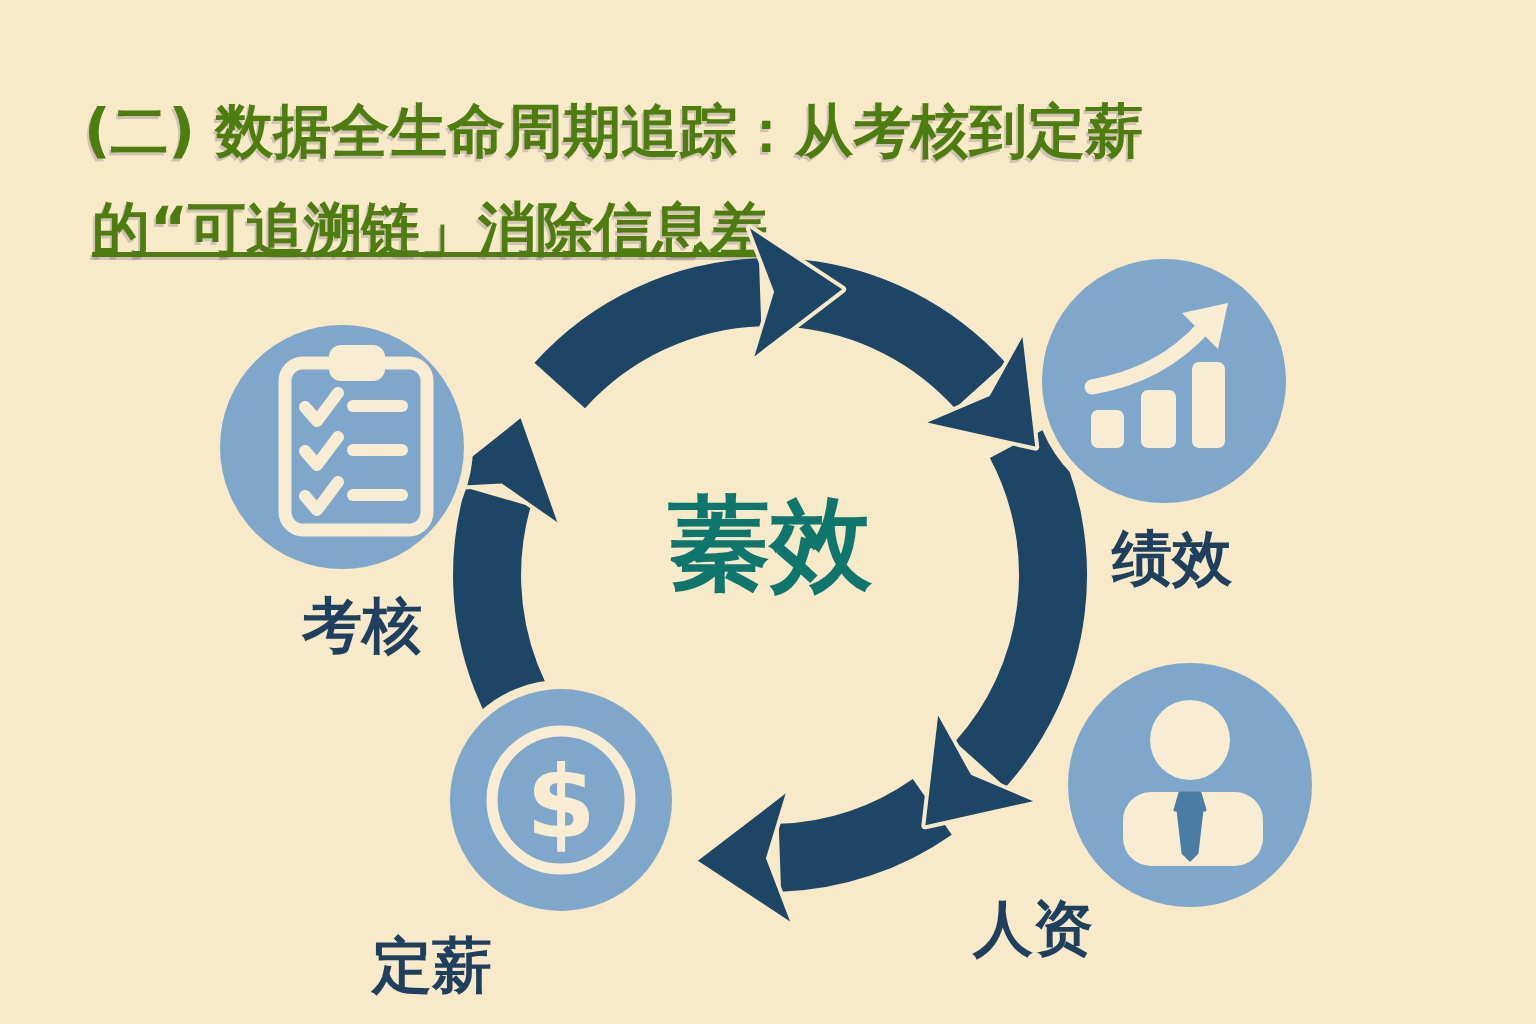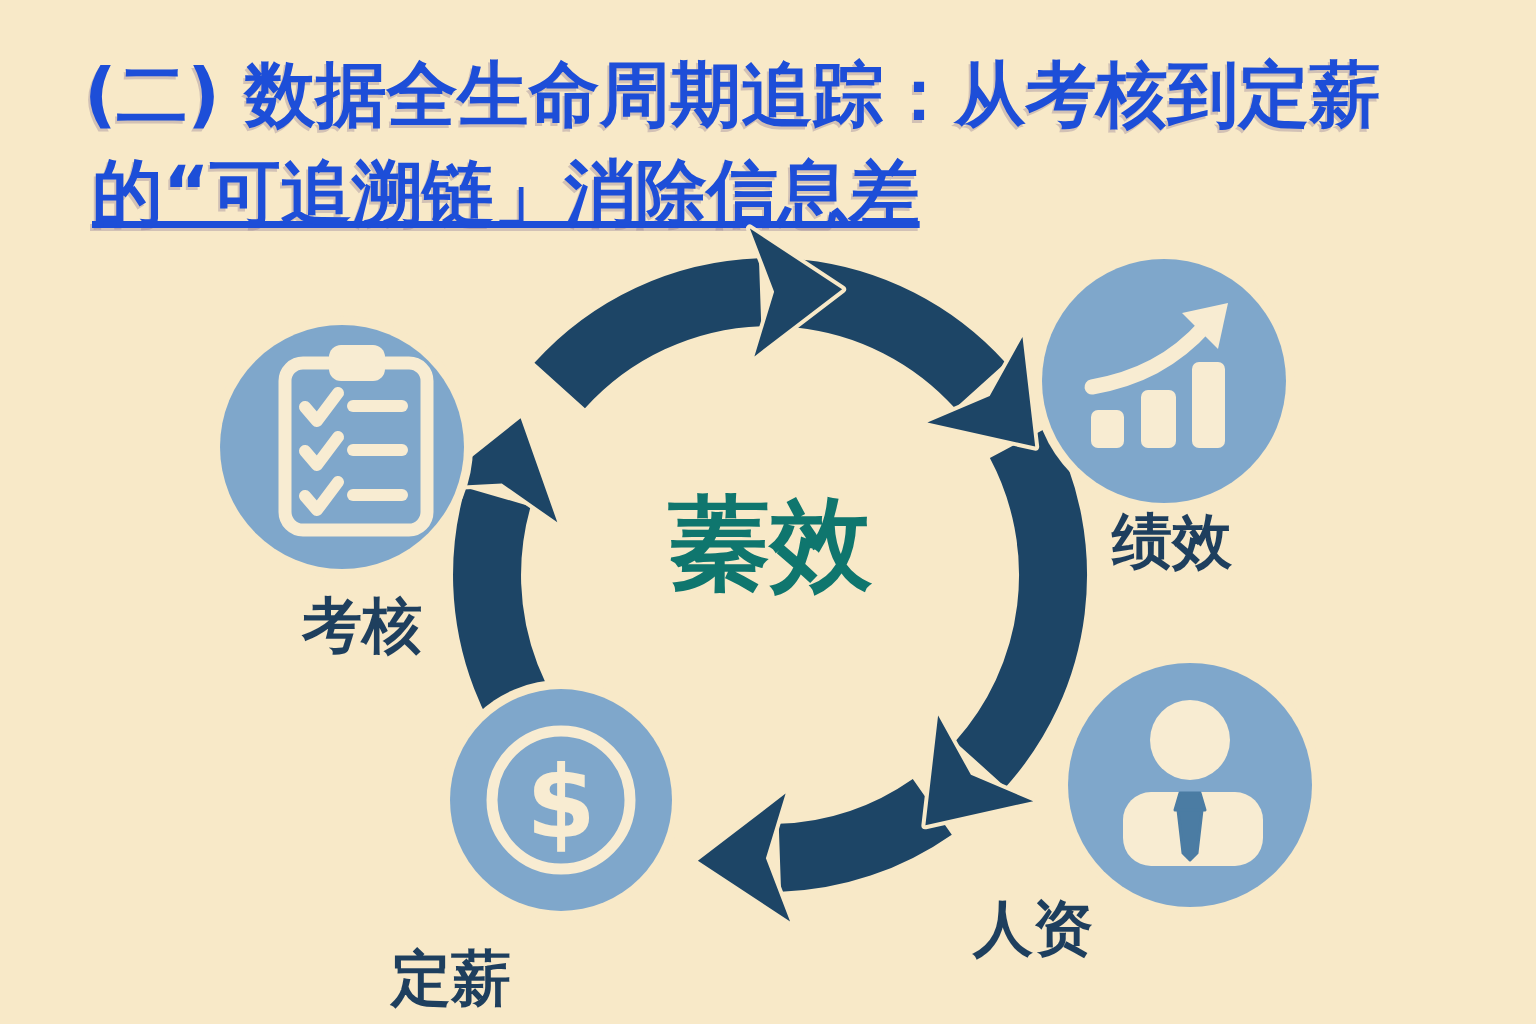--- a/index.html
+++ b/index.html
@@ -3,26 +3,27 @@
 <meta charset="utf-8">
 <style>
   html,body{margin:0;padding:0;}
   body{
     width:1536px;height:1024px;position:relative;overflow:hidden;
     background:#f8e9c8;
     font-family:"DejaVu Sans","Liberation Sans",sans-serif;
   }
   .title-line{
     position:absolute;
-    color:#1d4ed8;
-    font-size:71px;
+    color:#4d7c0f;
+    font-size:58px;
     font-weight:bold;
     letter-spacing:0px;
     white-space:nowrap;
     text-shadow:-2px 3px 0 rgba(110,88,132,0.28);
+    margin-top:45px;
   }
   #title-line-1{left:84px;top:48px;}
   #title-line-2{left:92px;top:146px;text-decoration:underline;}
 
   #cycle-svg{position:absolute;left:0;top:0;z-index:1;}
 
   .center-label{
     position:absolute;left:770px;top:545px;
     transform:translate(-50%,-50%);
     color:#0f766e;font-size:102px;font-weight:bold;
@@ -39,22 +40,22 @@
   #node-performance-circle{left:1042px;top:259px;width:244px;height:244px;}
   #node-salary-circle{left:450px;top:689px;width:222px;height:222px;}
   #node-hr-circle{left:1068px;top:663px;width:244px;height:244px;}
 
   .node-label{
     position:absolute;transform:translateX(-50%);
     color:#1e3f5e;font-size:60px;font-weight:bold;
     white-space:nowrap;z-index:3;
   }
   #node-assessment-label{left:362px;top:586px;}
-  #node-performance-label{left:1172px;top:502px;}
-  #node-salary-label{left:451px;top:926px;margin-top:13px;}
+  #node-performance-label{left:1172px;top:519px;}
+  #node-salary-label{left:432px;top:926px;}
   #node-hr-label{left:1033px;top:889px;}
 </style>
 </head>
 <body>
 
 <div class="title-line" id="title-line-1">(二) 数据全生命周期追踪：从考核到定薪</div>
 <div class="title-line" id="title-line-2">的“可追溯链」消除信息差</div>
 
 <svg id="cycle-svg" width="1536" height="1024" viewBox="0 0 1536 1024">
     <path d="M 559.7 385.6 A 283 283 0 0 1 760.1 292.2" fill="none" stroke="#1d4566" stroke-width="68"></path>

